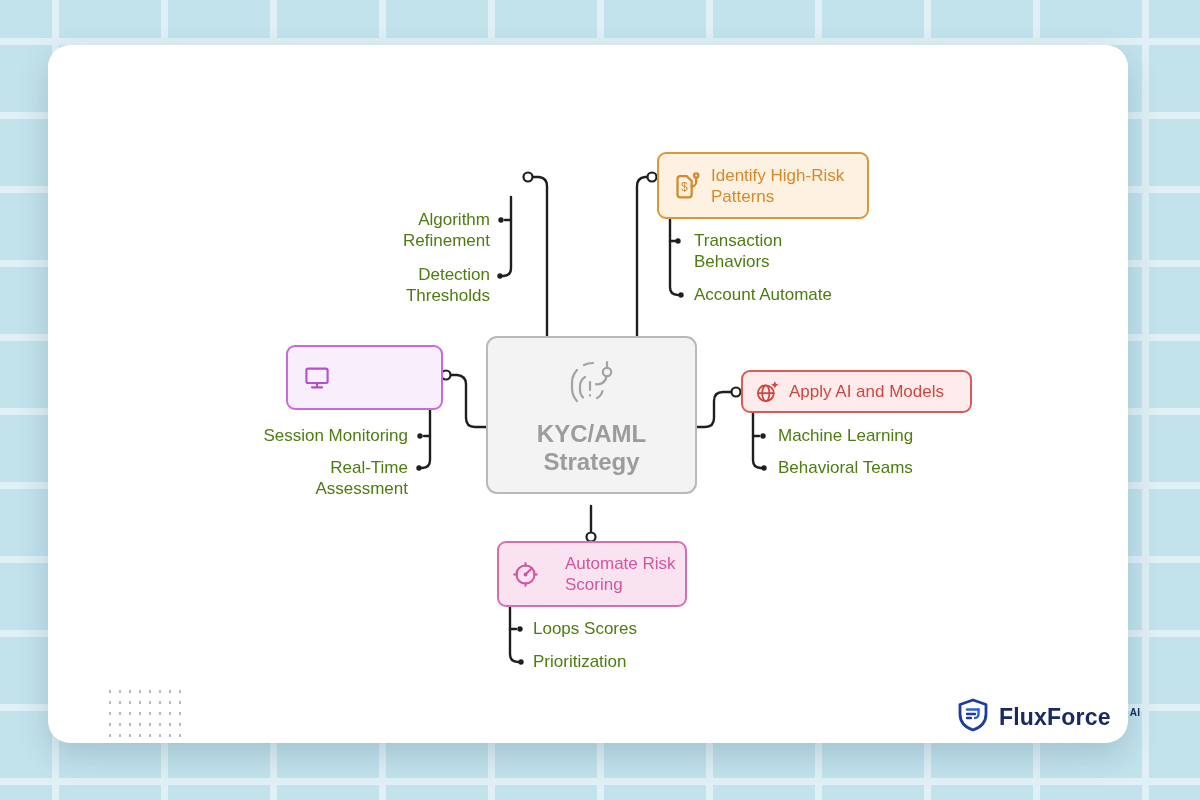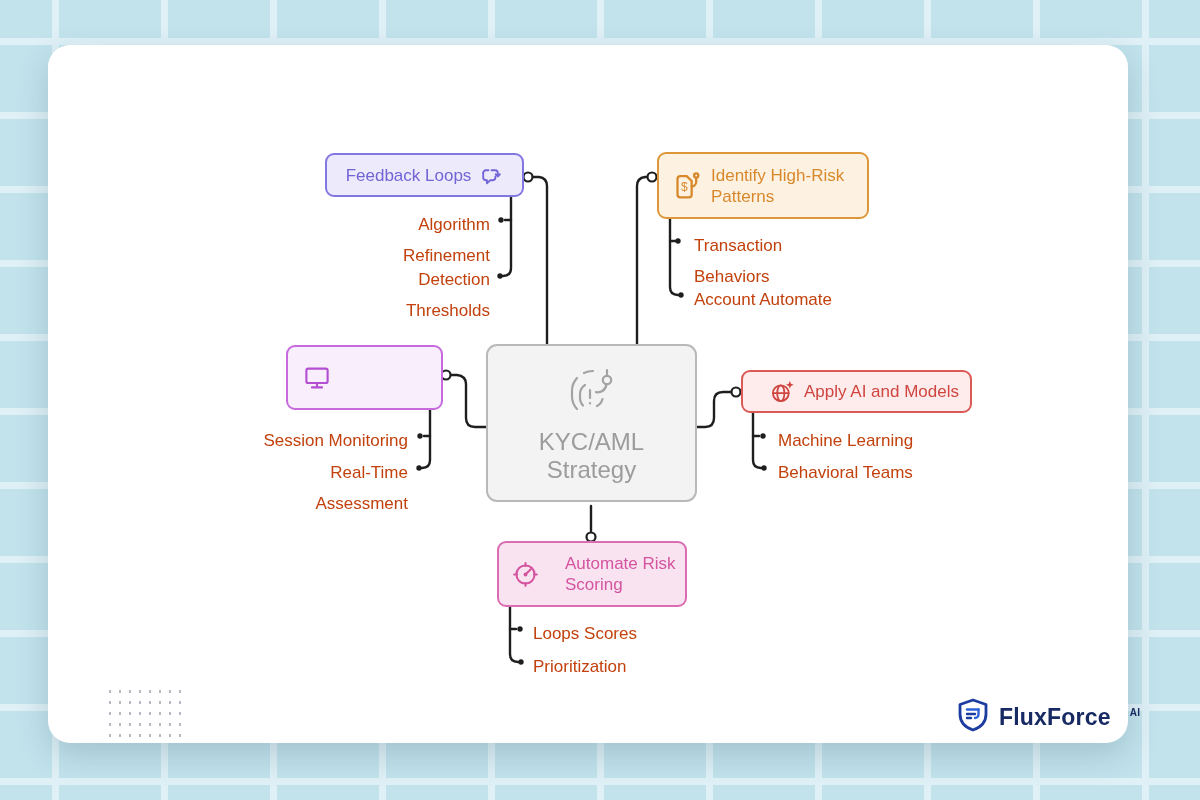--- a/index.html
+++ b/index.html
@@ -35,34 +35,34 @@
     background:#edeafb;border:2px solid #8276e3;color:#7165d6;
     justify-content:center;gap:7px;}
   .node-identify{left:657px;top:152px;width:212px;height:67px;
     background:#fdf2e1;border:2px solid #dd9739;color:#d8882b;
     padding-left:10px;gap:8px;}
   .node-verification{left:286px;top:345px;width:157px;height:65px;
     background:#f8eefc;border:2px solid #c76ade;color:#b44fd2;
     padding-left:14px;gap:8px;}
   .node-ai{left:741px;top:370px;width:231px;height:43px;
     background:#fdeceb;border:2px solid #dc5a55;color:#d04540;
-    padding-left:26px;gap:8px;}
+    padding-left:11px;gap:8px;}
   .node-scoring{left:497px;top:541px;width:190px;height:66px;
     background:#fae3f0;border:2px solid #da6cb2;color:#d4549f;
     padding-left:12px;gap:9px;}
   .node-central{
-    left:486px;top:344px;width:211px;height:158px;z-index:3;
+    left:486px;top:336px;width:211px;height:158px;z-index:3;
     background:#f3f3f3;border:2px solid #b9b9b9;border-radius:11px;
     color:#9c9c9c;flex-direction:column;justify-content:flex-start;
-    padding-top:14px;gap:8px;font-size:24px;line-height:28px;font-weight:400;
+    padding-top:14px;gap:8px;font-size:24px;line-height:28px;font-weight:700;
   }
   .node-central .lbl{text-align:center;white-space:pre-line;}
   .sub{
-    position:absolute;z-index:3;font-size:17px;line-height:31px;
-    color:#c2410c;
+    position:absolute;z-index:3;font-size:17px;line-height:21px;
+    color:#4d7c0f;
   }
   .sub.r{text-align:right;}
   .dots{
     position:absolute;left:105px;top:686px;width:78px;height:58px;z-index:3;
     background-image:radial-gradient(circle,#b3bac1 1.2px,transparent 1.4px);
     background-size:10px 11px;
   }
   .logo{
     position:absolute;left:955px;top:697px;z-index:3;
     display:flex;align-items:center;gap:8px;
@@ -137,31 +137,20 @@
         <path d="M35 46 a11 11 0 0 0 5.5 -7"></path>
         <path d="M45 10 v6"></path>
         <circle cx="45" cy="20" r="4.2"></circle>
         <path d="M44.5 24.2 c-1 6 -5.5 8.8 -10.5 8"></path>
       </svg>
     </span>
     <div class="lbl">KYC/AML
 Strategy</div>
   </div>
 
-  <div class="node node-feedback">
-    <span>Feedback Loops</span>
-    <span class="ic">
-      <svg width="25" height="25" viewBox="0 0 24 24" fill="none" stroke="#7165d6" stroke-width="1.8" stroke-linecap="round" stroke-linejoin="round">
-        <path d="M5 9.5 A2.5 2.5 0 0 1 7.5 7 H10"></path>
-        <path d="M5 9.5 V14 a2.5 2.5 0 0 0 2.5 2.5 H8.6 v3 l3.2 -3 h2.4 A2.5 2.5 0 0 0 16.7 14 v-1"></path>
-        <path d="M13 7 h3.5 A2.5 2.5 0 0 1 19 9.5 V12.8"></path>
-        <path d="M19 12.8 l2 -2 M19 12.8 l-2 -2"></path>
-      </svg>
-    </span>
-  </div>
   <div class="sub r" style="left:370px;top:209px;width:120px;">Algorithm Refinement</div>
   <div class="sub r" style="left:370px;top:264px;width:120px;">Detection Thresholds</div>
 
   <div class="node node-identify">
     <span class="ic">
       <svg width="34" height="34" viewBox="0 0 24 24" fill="none" stroke="#d8882b" stroke-width="1.6" stroke-linecap="round" stroke-linejoin="round">
         <path d="M6 7 a2 2 0 0 1 2 -2 h4.5 L16 8.5 V18 a2 2 0 0 1 -2 2 H8 a2 2 0 0 1 -2 -2 Z"></path>
         <text x="10.8" y="15.6" font-size="8.5" text-anchor="middle" fill="#d8882b" stroke="none" font-family="Liberation Sans,sans-serif">$</text>
         <circle cx="19.2" cy="4.6" r="1.5"></circle>
         <path d="M19.2 6.2 v3 a3.2 3.2 0 0 1 -3.2 3"></path>

